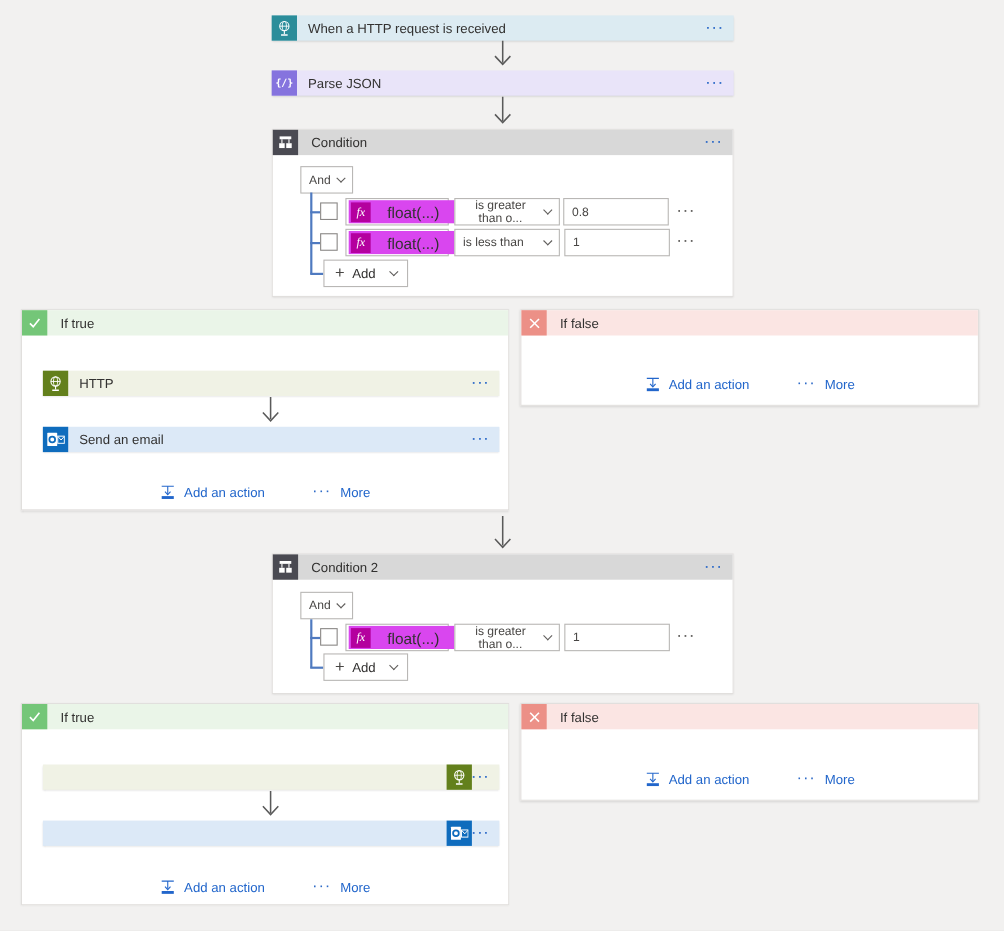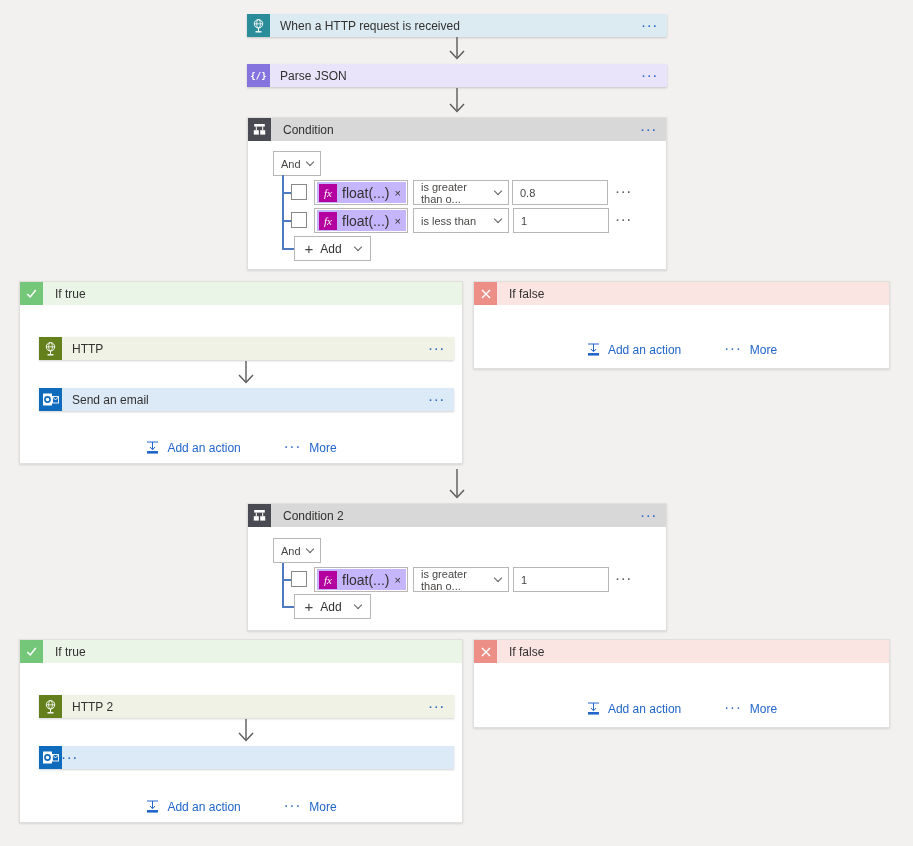--- a/index.html
+++ b/index.html
@@ -4,21 +4,21 @@
 <style>
   * { margin:0; padding:0; box-sizing:border-box; }
   html,body { background:#e9e8e7; }
   .canvas {
     position:relative; width:913px; height:846px; background:#f2f1f0;
     font-family:"Liberation Sans", sans-serif; color:#323130; overflow:hidden;
   }
   
   .bar {
     position:absolute; height:23px; display:flex; align-items:center;
-    box-shadow:0 1px 2px rgba(0,0,0,.18); cursor:pointer;
+    box-shadow:0 1px 2px rgba(0,0,0,.18); cursor:pointer;justify-content:flex-end;
   }
   .bicon {
     width:23px; height:23px; flex:0 0 23px; display:flex;
     align-items:center; justify-content:center;
   }
   .btitle { margin-left:10px; font-size:12px; color:#323130; flex:1; white-space:nowrap; }
   .bmenu  { margin-right:8px; font-size:11px; font-weight:bold; letter-spacing:2px; color:#2e6bc8; }
   .bar.teal    { background:#dcebf2; }
   .bar.purple  { background:#e9e4f9; }
   .bar.olive   { background:#f0f2e5; }
@@ -42,30 +42,30 @@
   }
   .phead .btitle { margin-left:12px; }
   .ph-green { background:#eaf5e8; }
   .ph-pink  { background:#fbe5e3; }
   .ph-gray  { background:#d8d8d8; }
   
   .box {
     position:absolute; height:25px; background:#fff; border:1px solid #b9b7b5;
     display:flex; align-items:center; font-size:11px; color:#484644; cursor:pointer;
   }
-  .dropdown { justify-content:space-between; padding:0 7px; }
+  .dropdown { justify-content:space-between; padding:0 7px;text-align:center; }
   .chev {
     width:6px; height:6px; border-right:1.2px solid #605e5c; border-bottom:1.2px solid #605e5c;
     transform:rotate(45deg); margin-top:-3px; flex:0 0 auto; margin-left:6px;
   }
   .checkbox { position:absolute; width:16px; height:16px; background:#fff; border:1px solid #8a8886; cursor:pointer; }
   .tline { position:absolute; background:#4f7ac0; }
   .pill {
-    display:flex; align-items:center; background:#c4b5fd; height:21px;
-    margin-left:2px; padding-right:5px; gap:5px;
+    display:flex; align-items:center; background:#d946ef; height:21px;
+    margin-left:2px; padding-right:5px; gap:15px;
   }
   .fxsq {
     width:18px; height:18px; background:#b4009e; color:#fff; margin-left:2px;
     display:flex; align-items:center; justify-content:center;
     font-family:"Liberation Serif", serif; font-style:italic; font-size:11px;
   }
   .pill-label { font-size:14px; color:#323130; white-space:nowrap; }
   .pill-x { font-size:11px; color:#323130; cursor:pointer; }
   .rowdots { position:absolute; font-size:11px; font-weight:bold; letter-spacing:2px; color:#605e5c; cursor:pointer; }
   .addbtn {
@@ -340,21 +340,20 @@
     <div class="bar olive" style="left:19px; top:55px; width:415px;">
       <span class="bicon ic-olive">
         <svg width="15" height="16" viewBox="0 0 15 16">
           <circle cx="7.5" cy="5.8" r="4.2" fill="none" stroke="#fff" stroke-width="1"></circle>
           <ellipse cx="7.5" cy="5.8" rx="1.9" ry="4.2" fill="none" stroke="#fff" stroke-width=".8"></ellipse>
           <line x1="3.3" y1="5.8" x2="11.7" y2="5.8" stroke="#fff" stroke-width=".8"></line>
           <line x1="7.5" y1="10" x2="7.5" y2="13" stroke="#fff" stroke-width="1"></line>
           <line x1="4.5" y1="13.8" x2="10.5" y2="13.8" stroke="#fff" stroke-width="1.4"></line>
         </svg>
       </span>
-      <span class="btitle">HTTP 2</span>
       <span class="bmenu">···</span>
     </div>
 
     <svg class="arrow" style="left:214px; top:78px;" width="24" height="28" viewBox="0 0 24 28">
       <line x1="12" y1="1" x2="12" y2="21" stroke="#5a5a5a" stroke-width="1.4"></line>
       <path d="M5 15 L12 22.5 L19 15" fill="none" stroke="#5a5a5a" stroke-width="1.4"></path>
     </svg>
 
     <div class="bar blue" style="left:19px; top:106px; width:415px;">
       <span class="bicon ic-outlook">

